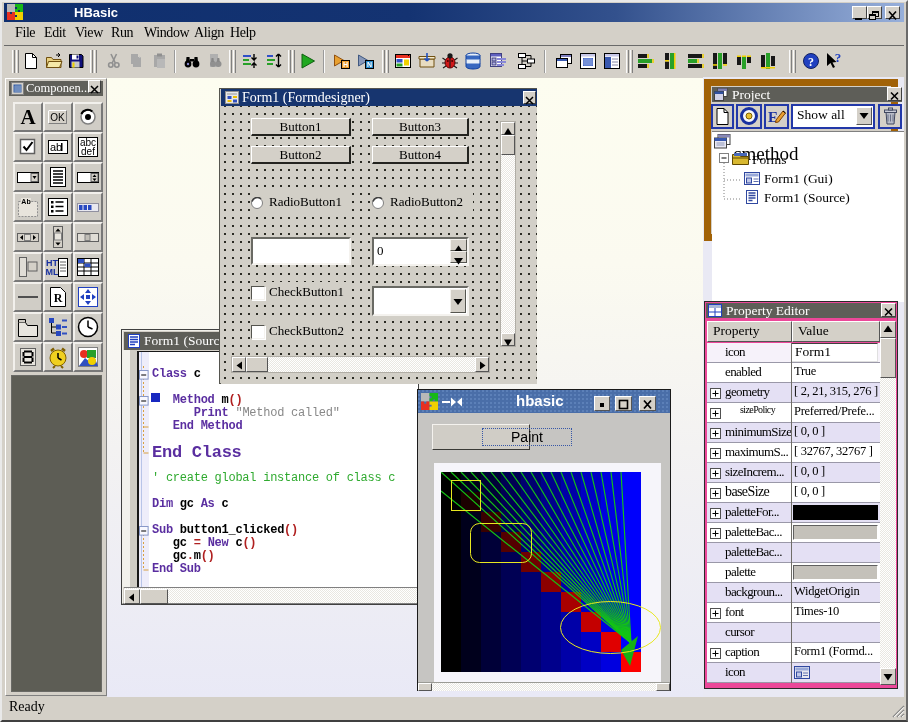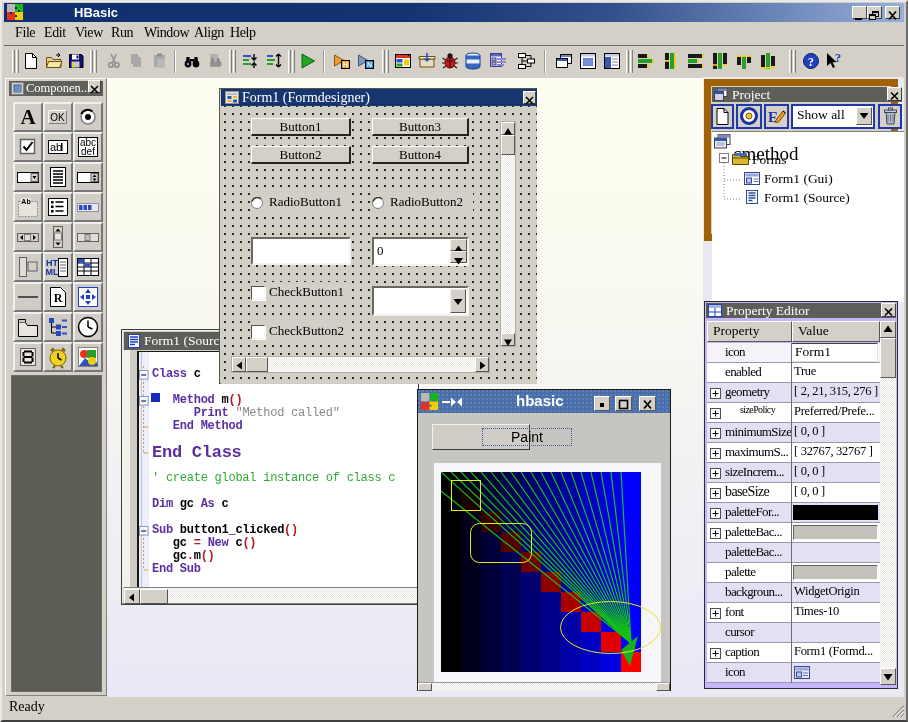--- a/index.html
+++ b/index.html
@@ -573,21 +573,21 @@
           <path d="M9.5 7 h5 M9.5 9.5 h5" stroke="#6070b0"></path>
         </svg>
 <span class="abs" style="left:52px;top:39px;font-size:13.5px;">Form1 (Gui)</span>
 <svg class="abs" style="left:33px;top:58px" width="15" height="15">
           <rect x="1.5" y="0.5" width="11" height="13" fill="#fff" stroke="#3048a0"></rect>
           <path d="M3.5 3 h7 M3.5 5.5 h7 M3.5 8 h7 M3.5 10.5 h4" stroke="#3048a0" stroke-width="1.3"></path>
         </svg>
 <span class="abs" style="left:52px;top:58px;font-size:13.5px;">Form1 (Source)</span>
 </div>
 </div>
-<div class="abs" style="left:700px;top:224px;width:194px;height:388px;background:#c4b5fd;border:1px solid #2a2a2a;">
+<div class="abs" style="left:700px;top:224px;width:194px;height:388px;background:#ec4899;border:1px solid #2a2a2a;">
 <div class="abs" style="left:1px;top:1px;width:190px;height:15px;background:#5e5e58;">
         <svg class="abs" style="left:2px;top:1px" width="14" height="13">
           <rect x="0.5" y="0.5" width="13" height="12" fill="#fff" stroke="#2040c0"></rect>
           <rect x="1" y="1" width="12" height="3" fill="#a8b8d8"></rect>
           <path d="M7 4 v8 M1 8 h12" stroke="#2040c0"></path>
         </svg>
         <span class="abs" style="left:20px;top:0px;color:#fff;font-size:13.5px;line-height:16px;">Property Editor</span>
       </div>
 <div class="abs closex" style="left:176px;top:1px;width:15px;height:14px;"><svg width="13" height="12">
           <path d="M3 2.5 L10 9.5 M10 2.5 L3 9.5" stroke="#000" stroke-width="1.6"></path>

